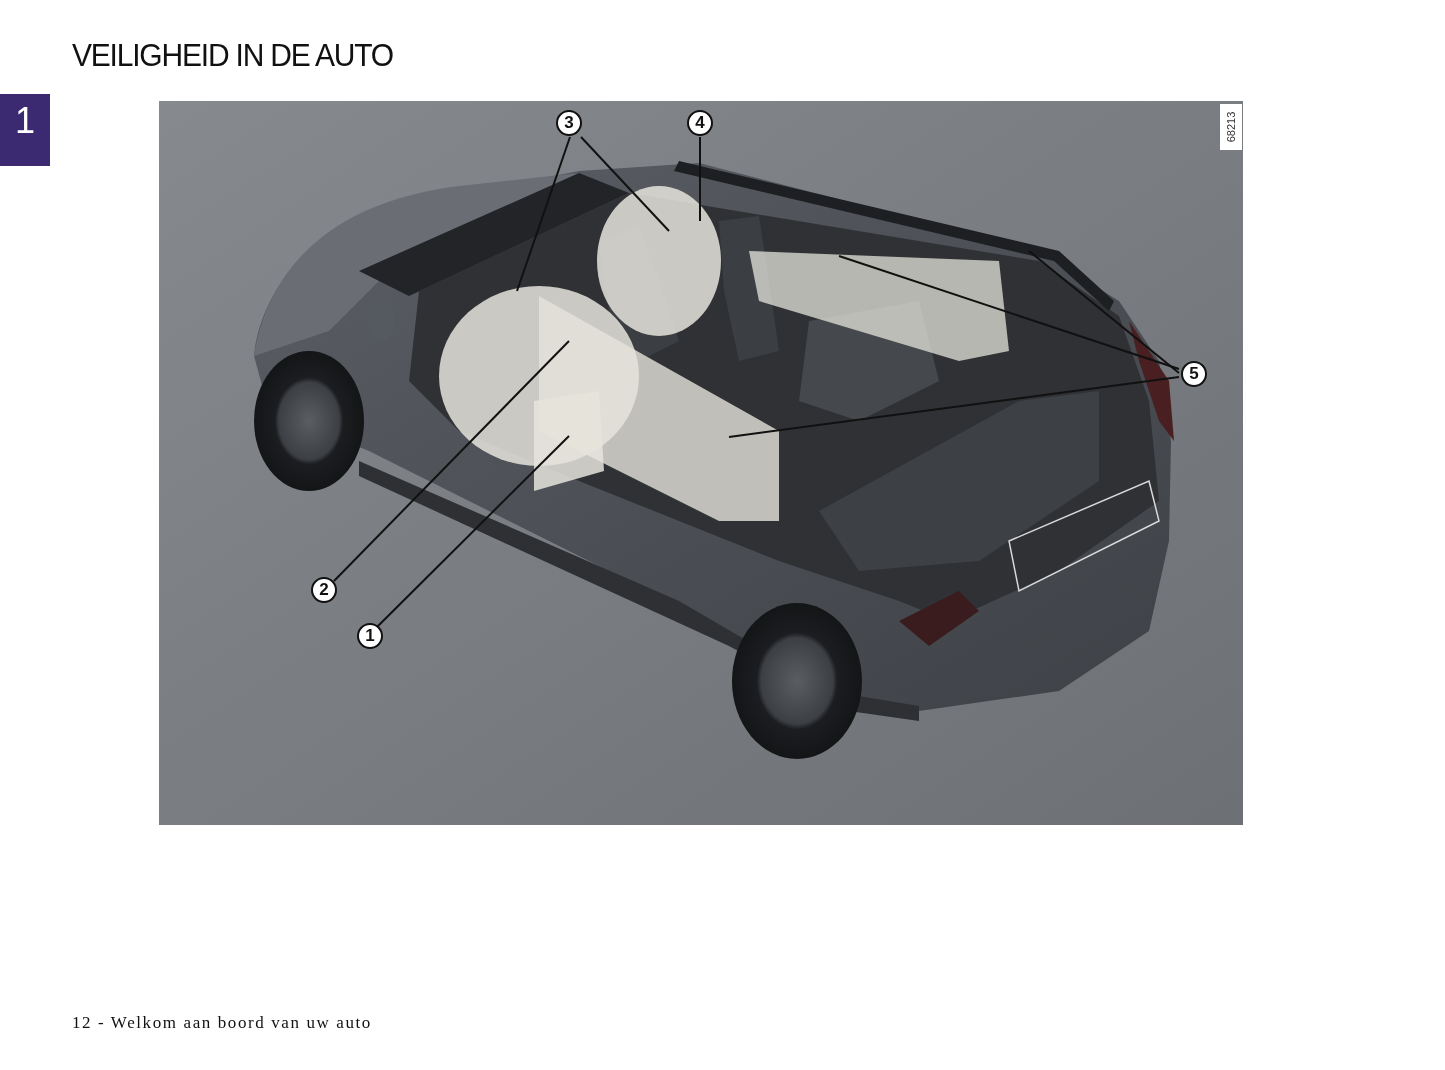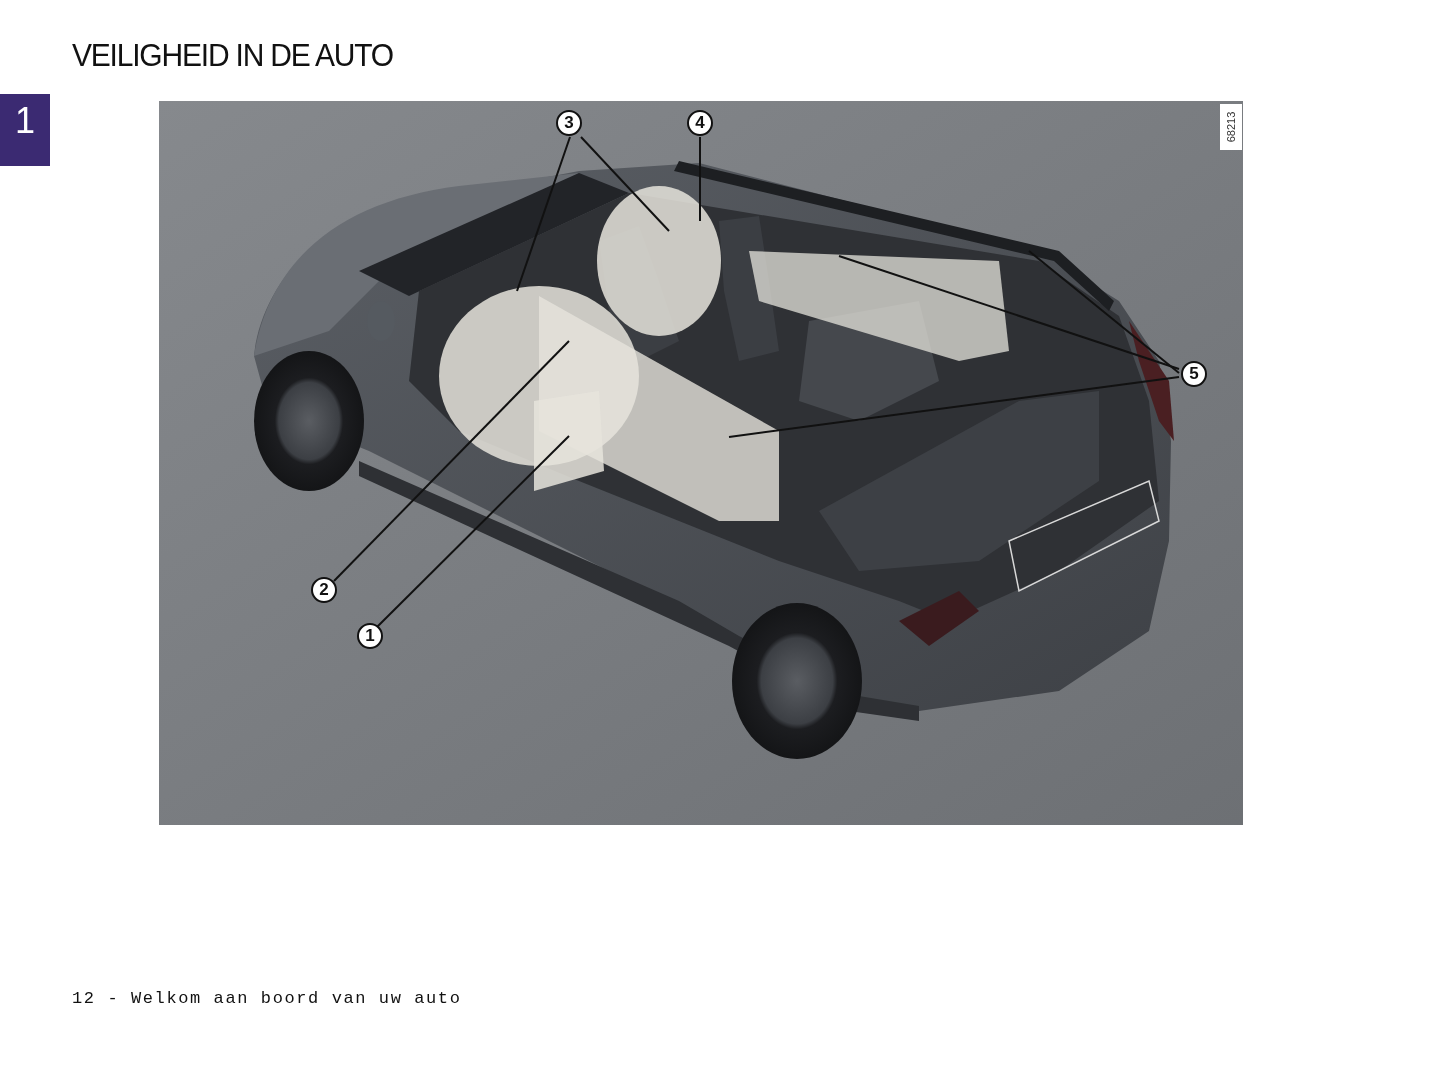--- a/index.html
+++ b/index.html
@@ -4,21 +4,21 @@
 <style>
   html, body { margin:0; padding:0; background:#ffffff; }
   body { width:1445px; height:1070px; position:relative; overflow:hidden; font-family:"Liberation Sans", sans-serif; }
   .title { position:absolute; left:72px; top:38px; font-size:30px; font-weight:normal; letter-spacing:-1.2px; color:#111; font-family:"Liberation Sans", sans-serif; transform:scaleY(1.05); }
   .chapter-tab { position:absolute; left:0; top:94px; width:50px; height:72px; background:#3b2a72; color:#fff; display:flex; align-items:flex-start; justify-content:center; padding-top:6px; box-sizing:border-box; font-size:36px; font-family:"Liberation Sans", sans-serif; }
   .figure { position:absolute; left:159px; top:101px; width:1084px; height:724px; background:#7d8084; overflow:hidden; }
   .figure svg { position:absolute; left:0; top:0; }
   .fig-code { position:absolute; left:1220px; top:104px; width:22px; height:46px; background:#fff; }
   .fig-code span { position:absolute; left:50%; top:50%; transform:translate(-50%,-50%) rotate(-90deg); font-size:11px; color:#333; white-space:nowrap; font-family:"Liberation Sans", sans-serif; }
   .callout { position:absolute; width:26px; height:26px; border-radius:50%; background:#fff; border:2px solid #111; box-sizing:border-box; display:flex; align-items:center; justify-content:center; font-weight:bold; font-size:17px; color:#111; font-family:"Liberation Sans", sans-serif; }
-  .footer { position:absolute; left:72px; top:989px; font-size:17px; letter-spacing:1.6px; color:#111; font-family:Liberation Mono, monospace; }
+  .footer { position:absolute; left:72px; top:1013px; font-size:17px; letter-spacing:1.6px; color:#111; font-family:Liberation Serif, serif; }
 </style>
 </head>
 <body>
 
 <div class="title">VEILIGHEID IN DE AUTO</div>
 
 <div class="chapter-tab">
   <span>1</span>
 </div>
 

